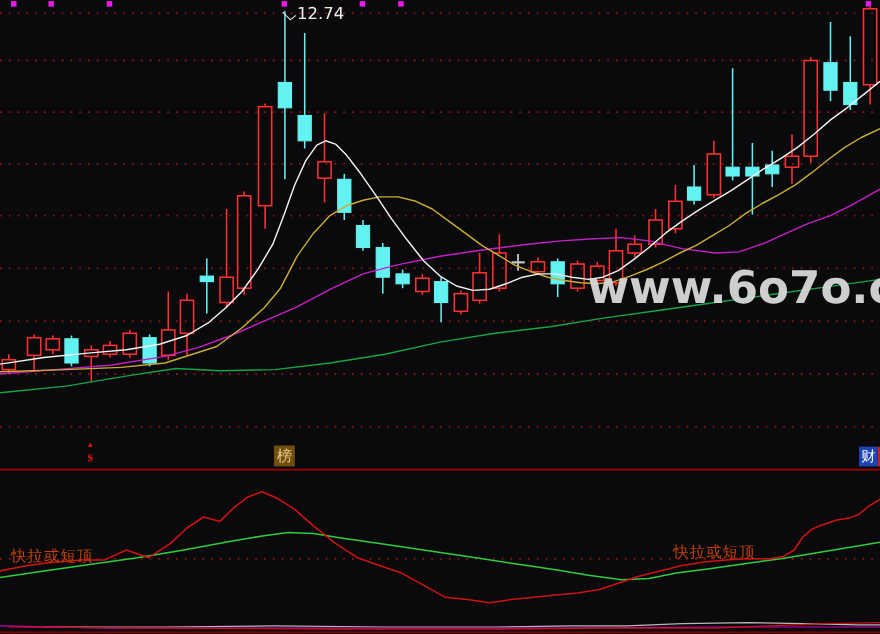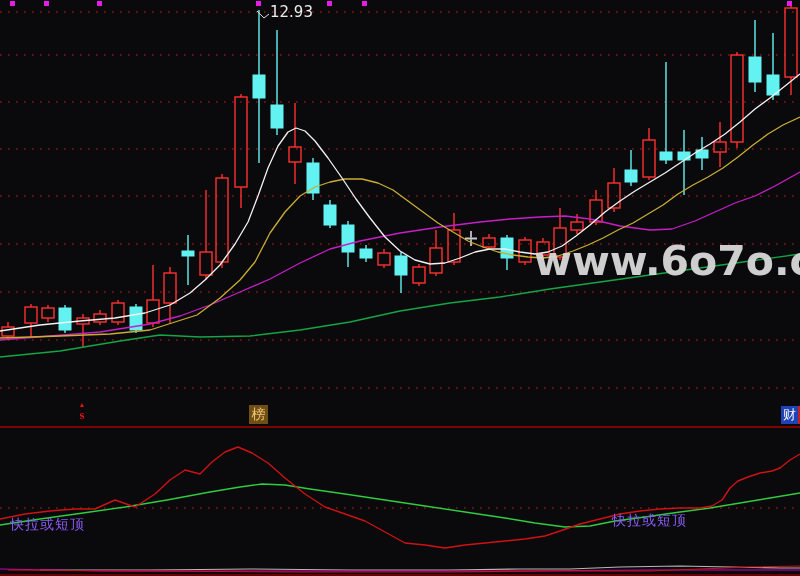--- a/index.html
+++ b/index.html
@@ -4,21 +4,21 @@
 <style>
   html,body{margin:0;padding:0;background:#000;}
   #app{position:relative;width:800px;height:576px;background:#0a0a0c;overflow:hidden;
        font-family:"Liberation Sans",sans-serif;}
   #chart-svg{position:absolute;left:0;top:0;}
   .high-label{position:absolute;left:270px;top:3px;color:#ececec;font-size:15px;
               font-family:"DejaVu Sans",sans-serif;}
   .watermark{position:absolute;left:534px;top:241px;color:#d9d9d9;opacity:.95;
              font-family:"DejaVu Sans",sans-serif;font-weight:bold;font-size:41px;
              letter-spacing:0;line-height:1;}
-  .signal{position:absolute;color:#8b5cf6;font-size:14px;letter-spacing:1px;margin-top:19px;}
+  .signal{position:absolute;color:#c2410c;font-size:14px;letter-spacing:1px;}
   #sig1{left:10px;top:497px;}
   #sig2{left:612px;top:493px;}
   .marker-s{position:absolute;left:73px;top:401px;width:18px;text-align:center;
             color:#e01212;line-height:1;cursor:default;}
   .marker-s .tri{display:block;font-size:7px;}
   .marker-s .letter{display:block;font-size:13px;font-weight:bold;
                     font-family:"Liberation Serif",serif;}
   .badge{position:absolute;display:flex;}
   #bang{left:249px;top:405px;width:19px;height:19px;background:#6f4f12;color:#eec27c;
         font-size:14px;align-items:center;justify-content:center;}
@@ -207,21 +207,21 @@
         <polyline points="8,570 150,571 300,572 450,572 550,571 650,571 700,569 750,567 800,566" fill="none" stroke="#cc1111" stroke-width="1.1" stroke-linejoin="round"></polyline>
         <polyline points="0,525 40,519 83,513 125,507 167,500 210,492 240,487 262,484 285,485 310,489 345,494 385,500 425,506 465,512 505,518 535,523 565,527 590,526 615,521 645,517 680,512 710,508 740,503 770,498 800,493" fill="none" stroke="#2ecc40" stroke-width="1.4" stroke-linejoin="round"></polyline>
         <polyline points="0,519 25,514 50,511 75,509 95,509 115,500 135,507 155,494 170,480 185,470 200,474 212,462 225,452 238,447 252,453 268,463 285,478 305,494 325,507 345,514 365,521 385,532 405,543 425,545 445,548 465,545 485,543 505,541 525,539 545,536 560,531 580,524 600,519 620,514 640,511 660,509 680,508 700,508 712,506 722,500 730,488 738,481 748,477 760,473 772,471 780,468 790,460 800,454" fill="none" stroke="#cf1212" stroke-width="1.4" stroke-linejoin="round"></polyline>
       </g>
       <g>
         <line x1="0" y1="427" x2="800" y2="427" stroke="#a30000" stroke-width="1.6"></line>
         <line x1="0" y1="575" x2="800" y2="575" stroke="#8a0000" stroke-width="1.6"></line>
       </g>
     </svg>
 
-  <div class="high-label">12.93</div>
+  <div class="high-label">12.74</div>
 
   <div class="watermark">www.6o7o.com</div>
 
   <div class="marker-s">
     <span class="tri">▲</span>
     <span class="letter">s</span>
   </div>
 
   <div class="badge" id="bang">榜</div>
 

